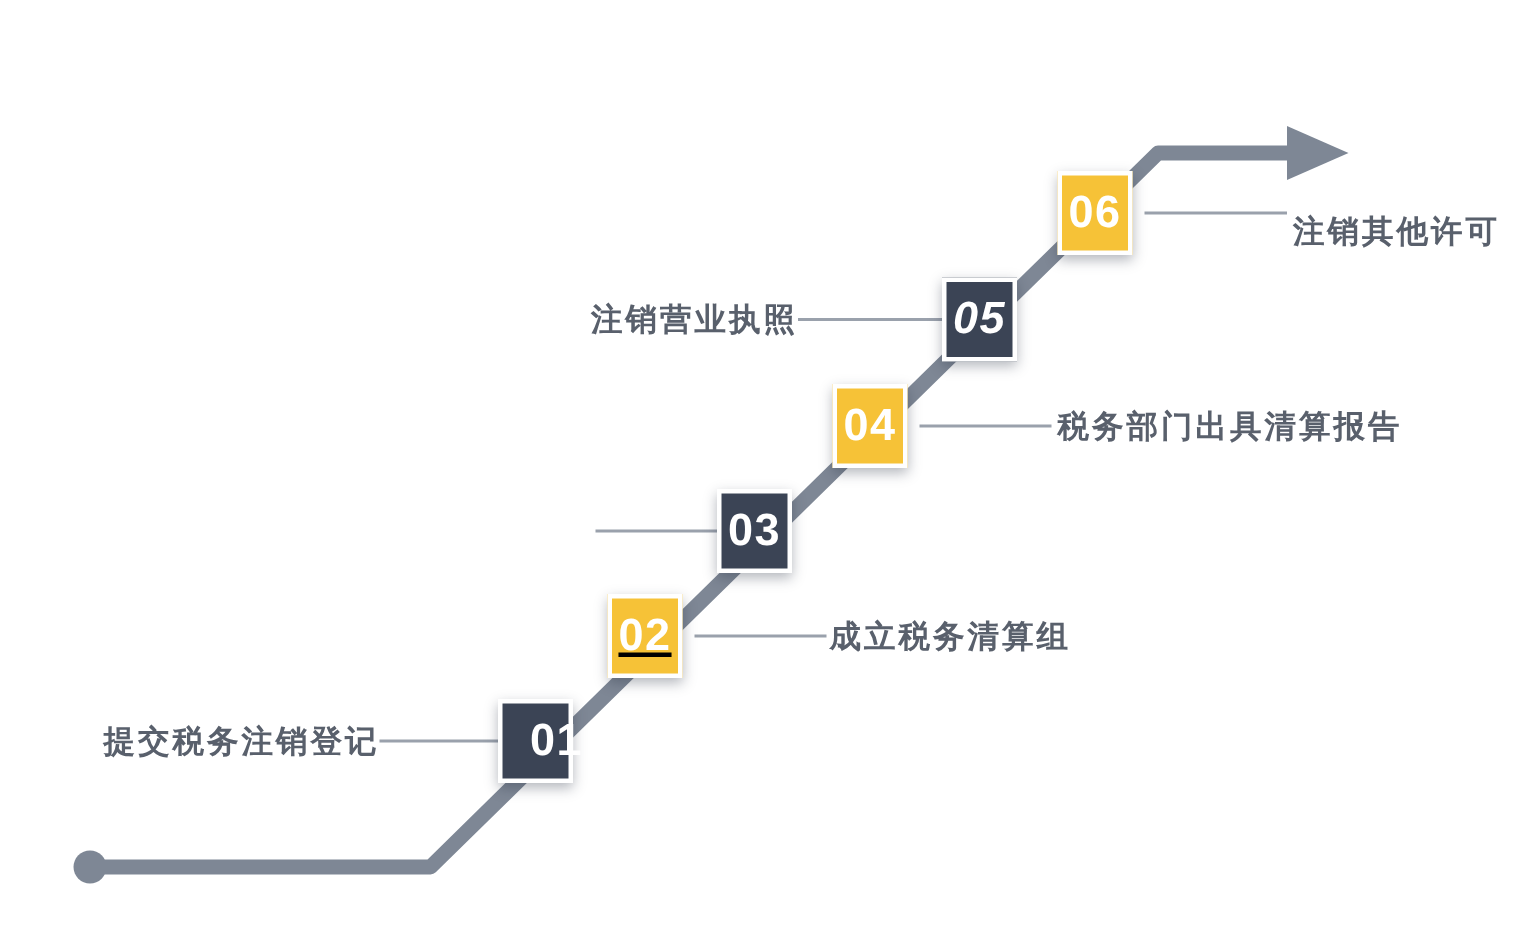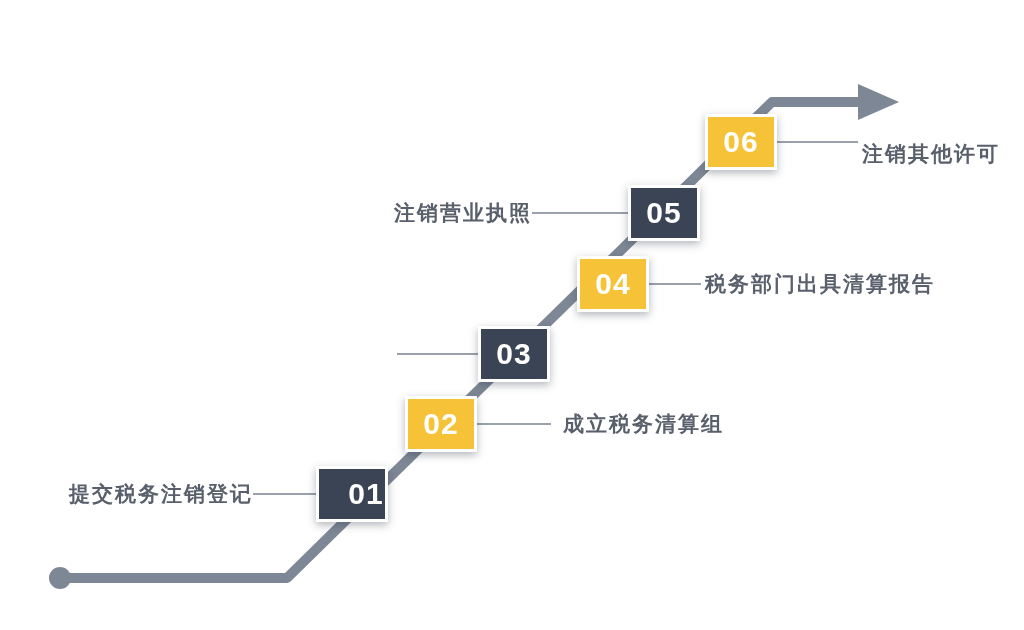--- a/index.html
+++ b/index.html
@@ -15,55 +15,55 @@
   }
 
   .flow-svg {
     position: absolute;
     left: 0; top: 0;
     width: 1024px; height: 630px;
   }
 
   .step-box {
     position: absolute;
-    width: 72px;
+    width: 50px;
     height: 56px;
     display: flex;
     align-items: center;
     justify-content: center;
     border: 3px solid #ffffff;
     box-shadow: 0 3px 8px rgba(40, 48, 65, 0.35);
   }
   .step-box .num {
     color: #ffffff;
     font-size: 30px;
     font-weight: bold;
     letter-spacing: 1px;
   }
   .box-dark   { background: #3B4455; }
   .box-yellow { background: #F6C237; }
 
-  .box-1 { left: 316px; top: 466px; padding-left: 28px; }
-  .box-2 { left: 405px; top: 396px; }
+  .box-1 { left: 332px; top: 466px; padding-left: 28px; }
+  .box-2 { left: 405px; top: 396px; text-decoration: underline; }
   .box-3 { left: 478px; top: 326px; text-align: center; }
-  .box-4 { left: 577px; top: 256px; }
-  .box-5 { left: 628px; top: 185px; }
+  .box-4 { left: 555px; top: 256px; }
+  .box-5 { left: 628px; top: 185px; font-style: italic; }
   .box-6 { left: 705px; top: 114px; }
 
   .label {
     position: absolute;
     transform: translateY(-50%);
     font-size: 21px;
     font-weight: bold;
     color: #59606C;
     letter-spacing: 2px;
     white-space: nowrap;
   }
   .label-1 { right: 771px; top: 494px; }
-  .label-2 { left: 553px;  top: 424px; margin-left: 10px; }
+  .label-2 { left: 553px;  top: 424px; }
   .label-3 { right: 627px; top: 354px; }
   .label-4 { left: 705px;  top: 284px; }
   .label-5 { right: 492px; top: 213px; }
   .label-6 { left: 862px;  top: 154px; }
 
   .connector {
     position: absolute;
     height: 2px;
     background: #9AA1AC;
   }

